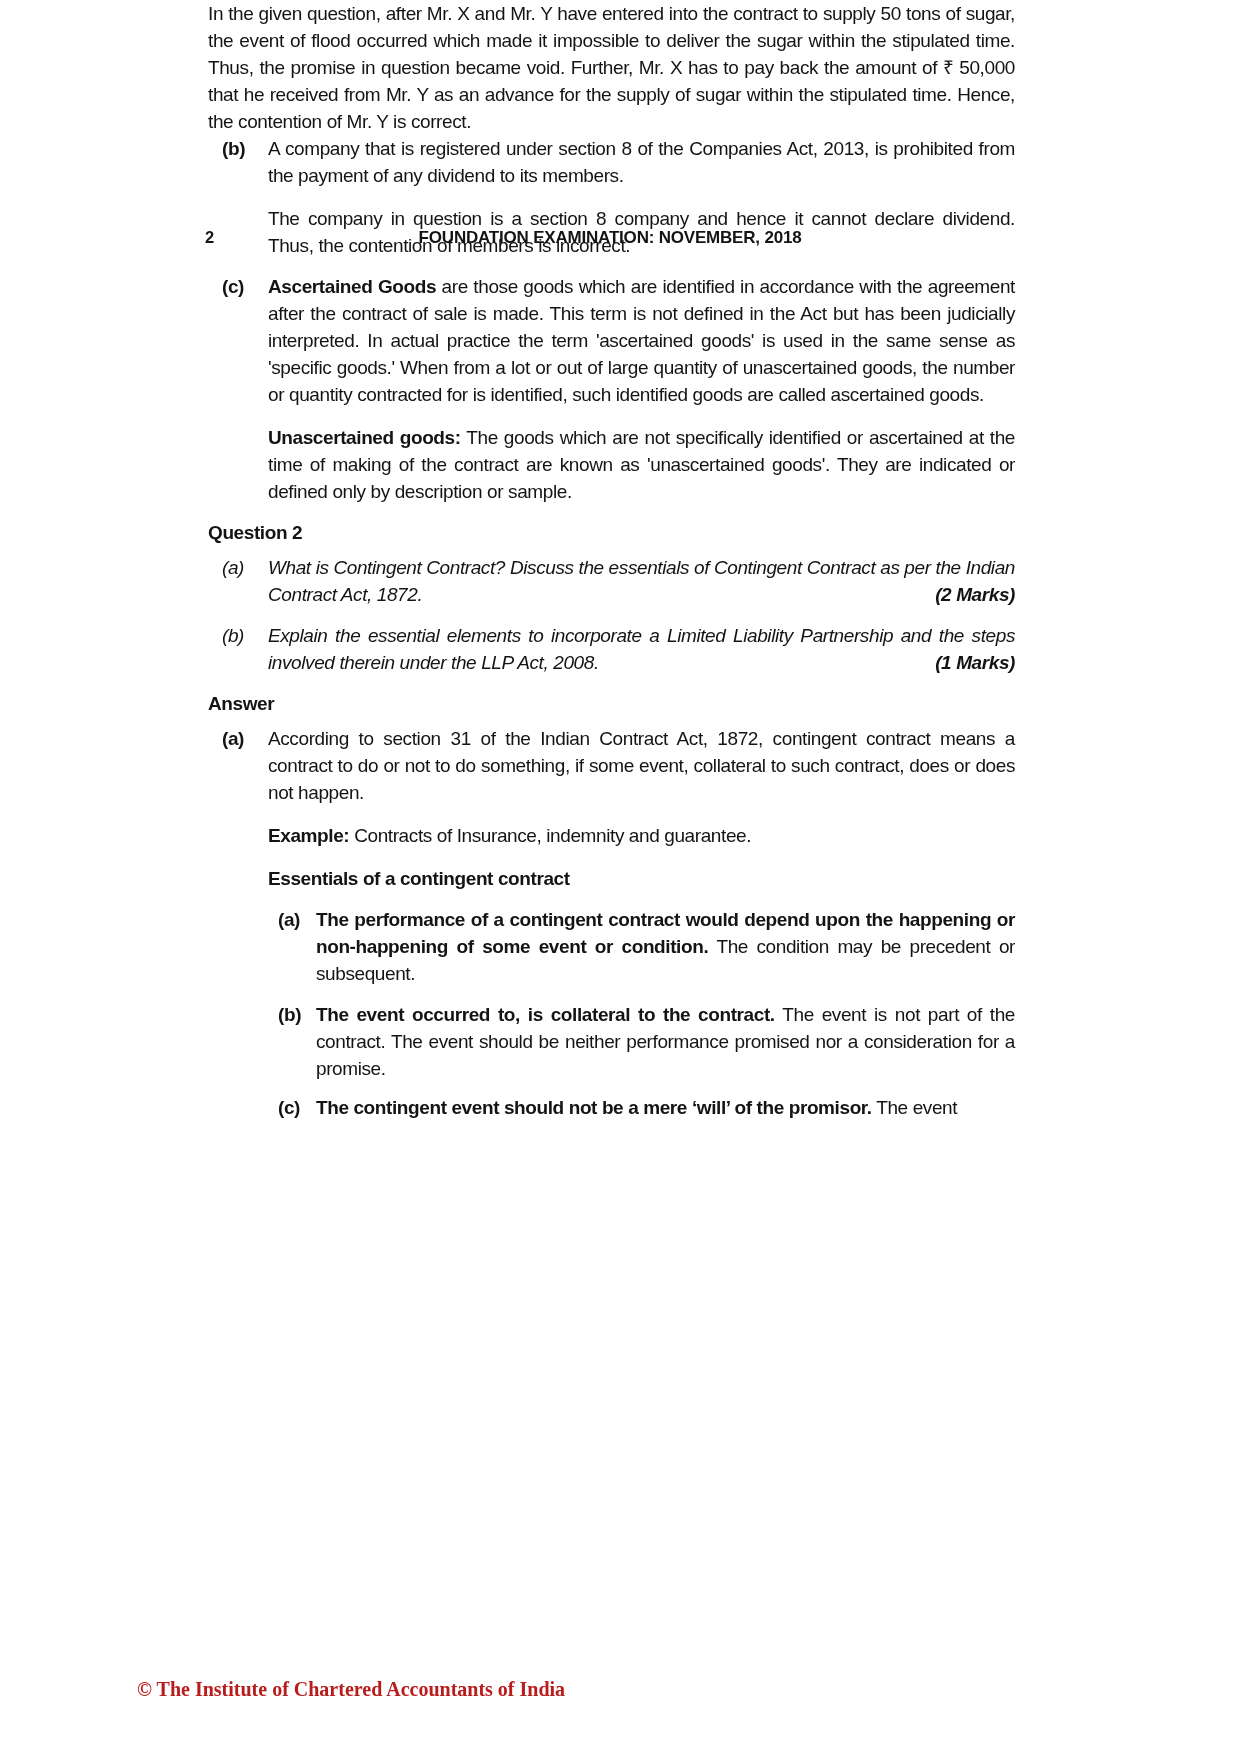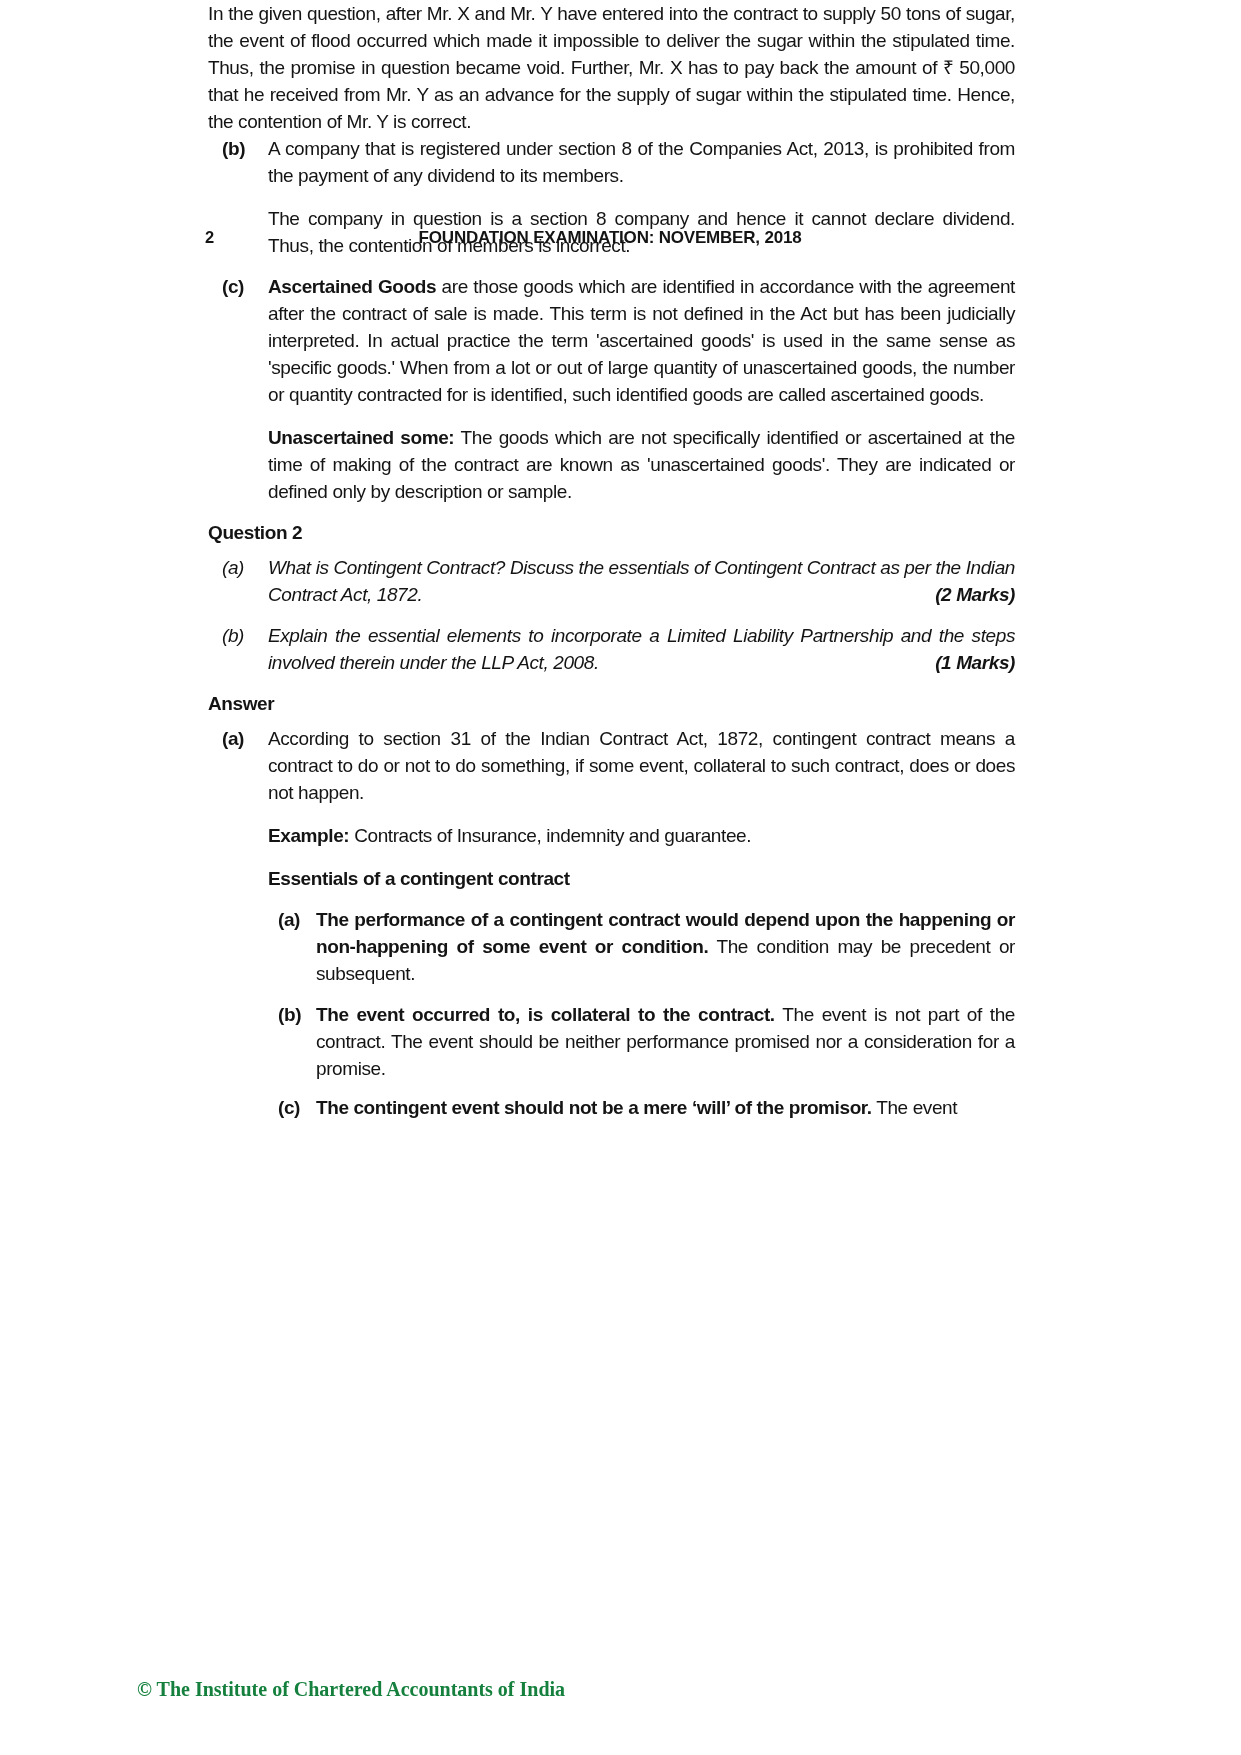--- a/index.html
+++ b/index.html
@@ -103,21 +103,21 @@
   .gap-xs { margin-bottom: 8px; }
   
   .footer {
     position: absolute;
     left: 137px;
     top: 1676px;
     font-family: "Liberation Serif", serif;
     font-weight: bold;
     font-size: 20px;
     letter-spacing: 0;
-    color: #15803d;
+    color: #b91c1c;
   }
 </style>
 </head>
 <body>
 
 <div class="page">
 
   <div class="header">
     <span class="page-num">2</span>
     <div class="header-title">FOUNDATION EXAMINATION: NOVEMBER, 2018</div>
@@ -132,21 +132,21 @@
       <div class="body">
         <p class="just">A company that is registered under section 8 of the Companies Act, 2013, is prohibited from the payment of any dividend to its members.</p>
         <p class="just">The company in question is a section 8 company and hence it cannot declare dividend. Thus, the contention of members is incorrect.</p>
       </div>
     </div>
 
     <div class="li gap-b">
       <span class="marker">(c)</span>
       <div class="body">
         <p class="just"><b class="lead">Ascertained Goods</b><span> are those goods which are identified in accordance with the agreement after the contract of sale is made. This term is not defined in the Act but has been judicially interpreted.  In actual practice the term 'ascertained goods' is used in the same sense as 'specific goods.'  When from a lot or out of large quantity of unascertained goods, the number or quantity contracted for is identified, such identified goods are called ascertained goods.</span></p>
-        <p class="just"><b class="lead">Unascertained some:</b><span> The goods which are not specifically identified or ascertained at the time of making of the contract are known as 'unascertained goods'. They are indicated or defined only by description or sample.</span></p>
+        <p class="just"><b class="lead">Unascertained goods:</b><span> The goods which are not specifically identified or ascertained at the time of making of the contract are known as 'unascertained goods'. They are indicated or defined only by description or sample.</span></p>
       </div>
     </div>
 
     <div class="section-heading gap-xs">Question 2</div>
 
     <div class="li q-item gap-b">
       <span class="marker">(a)</span>
       <div class="body">
         <p class="just">What is Contingent Contract? Discuss the essentials of Contingent Contract as per the Indian Contract Act, 1872.</p>
         <span class="marks">(2 Marks)</span>

